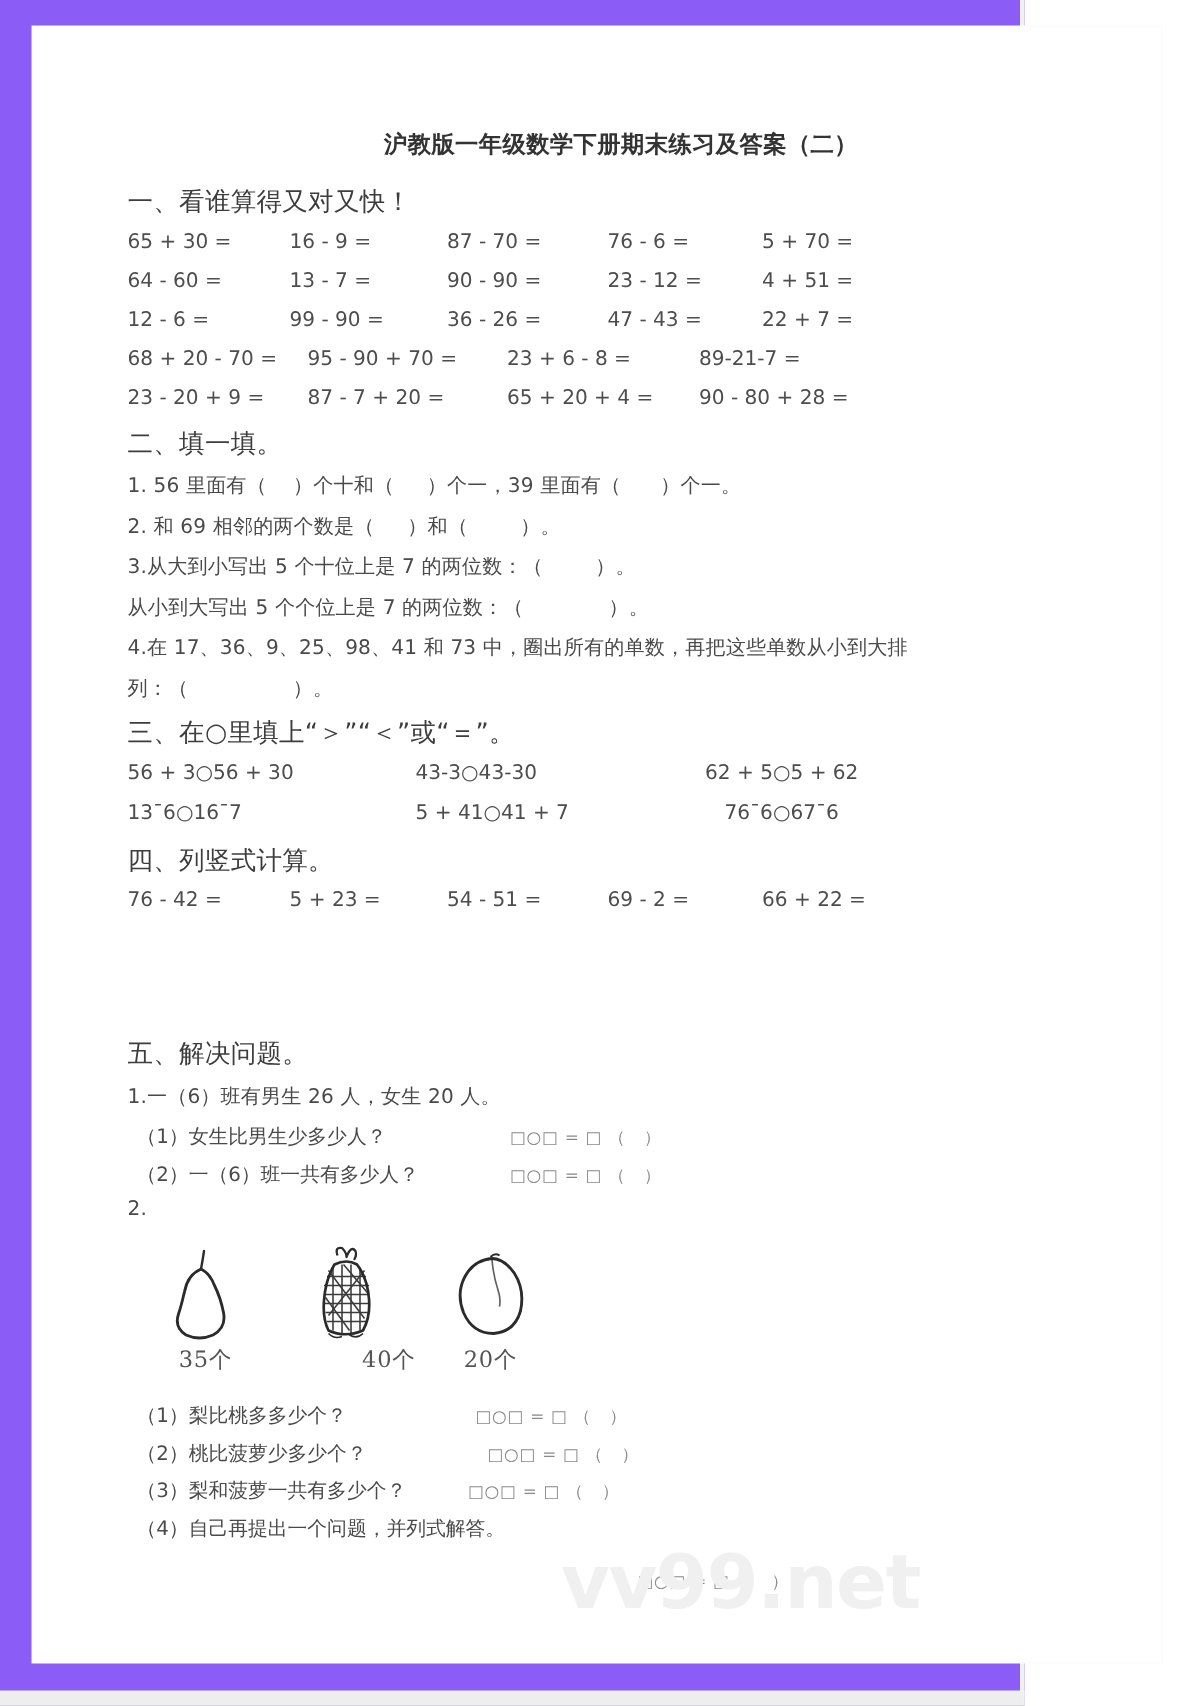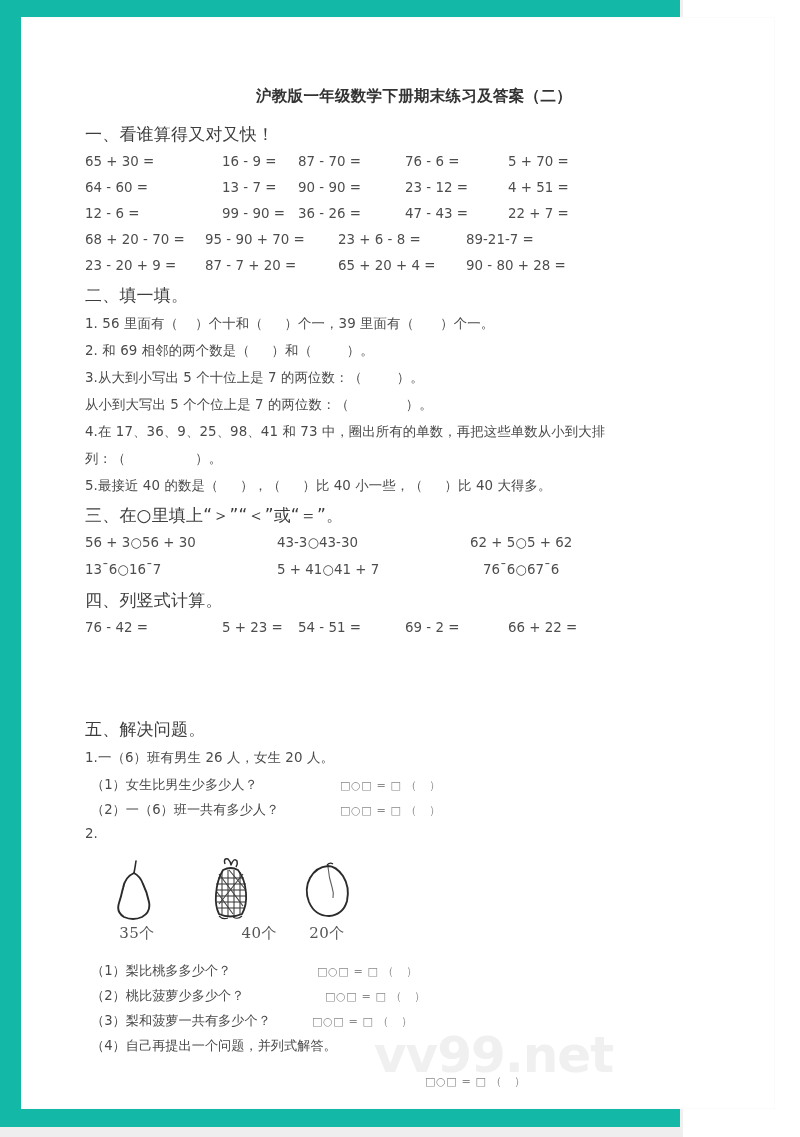--- a/index.html
+++ b/index.html
@@ -13,21 +13,21 @@
     height: 1137px;
     position: relative;
     font-family: "DejaVu Sans", "Liberation Sans", sans-serif;
     overflow: hidden;
   }
   .page {
     position: absolute;
     left: 0; top: 0;
     width: 683px;
     height: 1137px;
-    background: #14b8a6;
+    background: #8b5cf6;
     box-sizing: border-box;
     border-right: 3px solid #f0f0f0;
     border-bottom: 10px solid #eeeeee;
   }
   .page-inner {
     position: absolute;
     left: 22px; top: 18px;
     width: 752px;
     height: 1090px;
     background: #ffffff;
@@ -73,21 +73,21 @@
     height: 26px;
     font-size: 13.4px;
     color: #4d4d4d;
   }
   .calc-row .cell {
     position: absolute;
     top: 0;
     white-space: pre;
   }
   .row5 .c0 { left: 0px; }
-  .row5 .c1 { left: 108px; margin-left: 29px; }
+  .row5 .c1 { left: 108px; }
   .row5 .c2 { left: 213px; }
   .row5 .c3 { left: 320px; }
   .row5 .c4 { left: 423px; }
 
   .row4 .c0 { left: 0px; }
   .row4 .c1 { left: 120px; }
   .row4 .c2 { left: 253px; }
   .row4 .c3 { left: 381px; }
 
   
@@ -202,21 +202,20 @@
       <span class="cell c3">90 - 80 + 28 =</span>
     </div>
 
     <div class="sec-head">二、填一填。</div>
     <div class="q-line">1. 56 里面有（    ）个十和（     ）个一，39 里面有（      ）个一。</div>
     <div class="q-line">2. 和 69 相邻的两个数是（     ）和（        ）。</div>
     <div class="q-line">3.从大到小写出 5 个十位上是 7 的两位数：（        ）。</div>
     <div class="q-line">从小到大写出 5 个个位上是 7 的两位数：（             ）。</div>
     <div class="q-line">4.在 17、36、9、25、98、41 和 73 中，圈出所有的单数，再把这些单数从小到大排</div>
     <div class="q-line">列：（                ）。</div>
-    <div class="q-line">5.最接近 40 的数是（     ），（     ）比 40 小一些，（     ）比 40 大得多。</div>
 
     <div class="sec-head">三、在○里填上“＞”“＜”或“＝”。</div>
     <div class="cmp-row">
       <span class="cell k0">56 + 3○56 + 30</span>
       <span class="cell k1">43-3○43-30</span>
       <span class="cell k2">62 + 5○5 + 62</span>
     </div>
     <div class="cmp-row indent">
       <span class="cell k0">13¯6○16¯7</span>
       <span class="cell k1">5 + 41○41 + 7</span>

